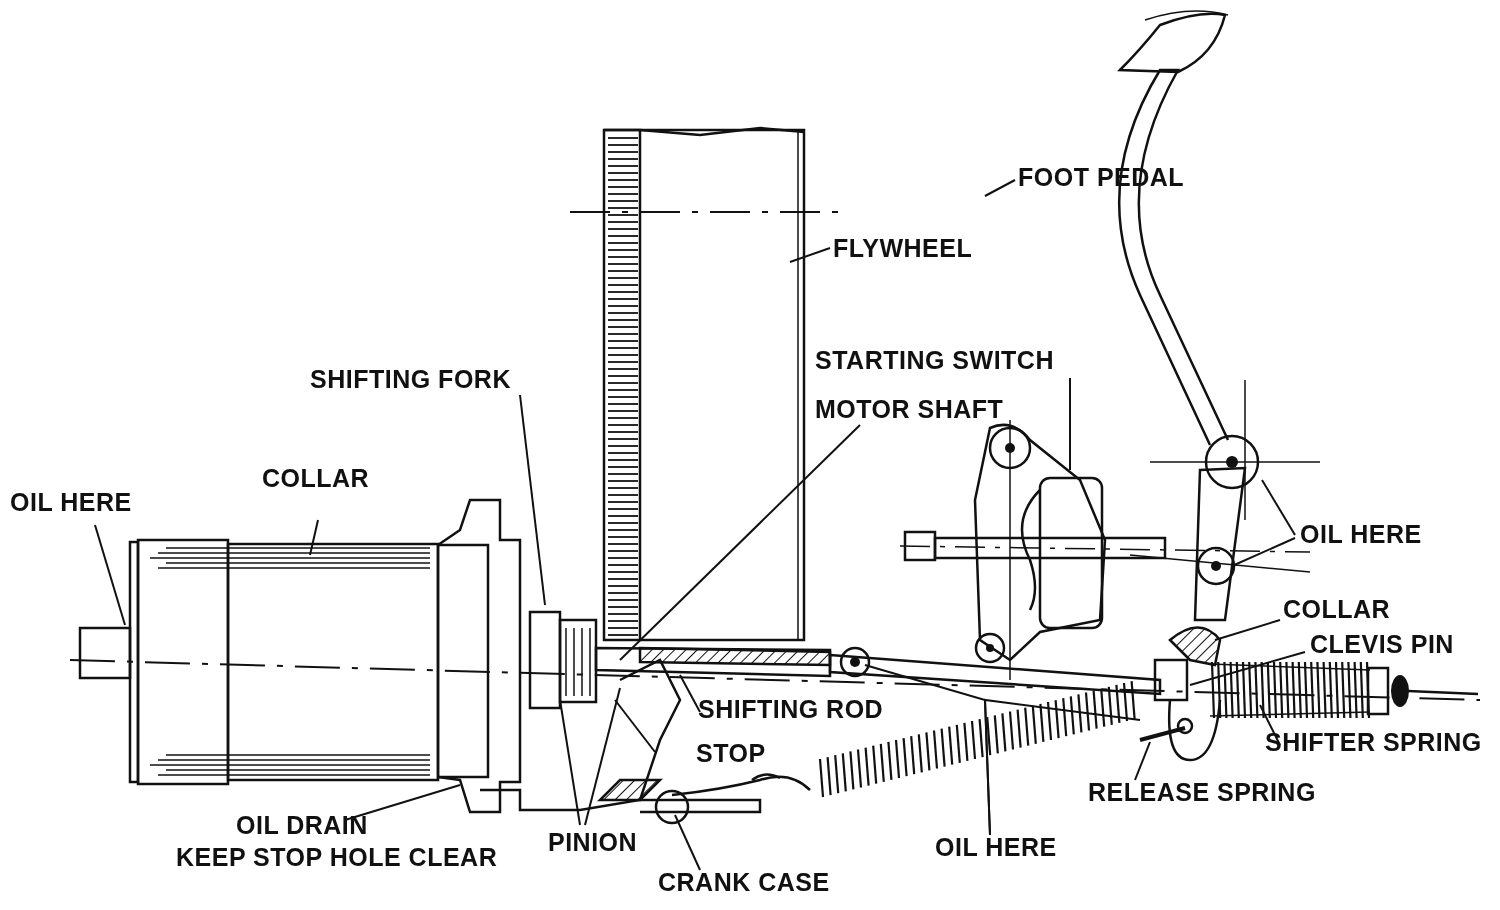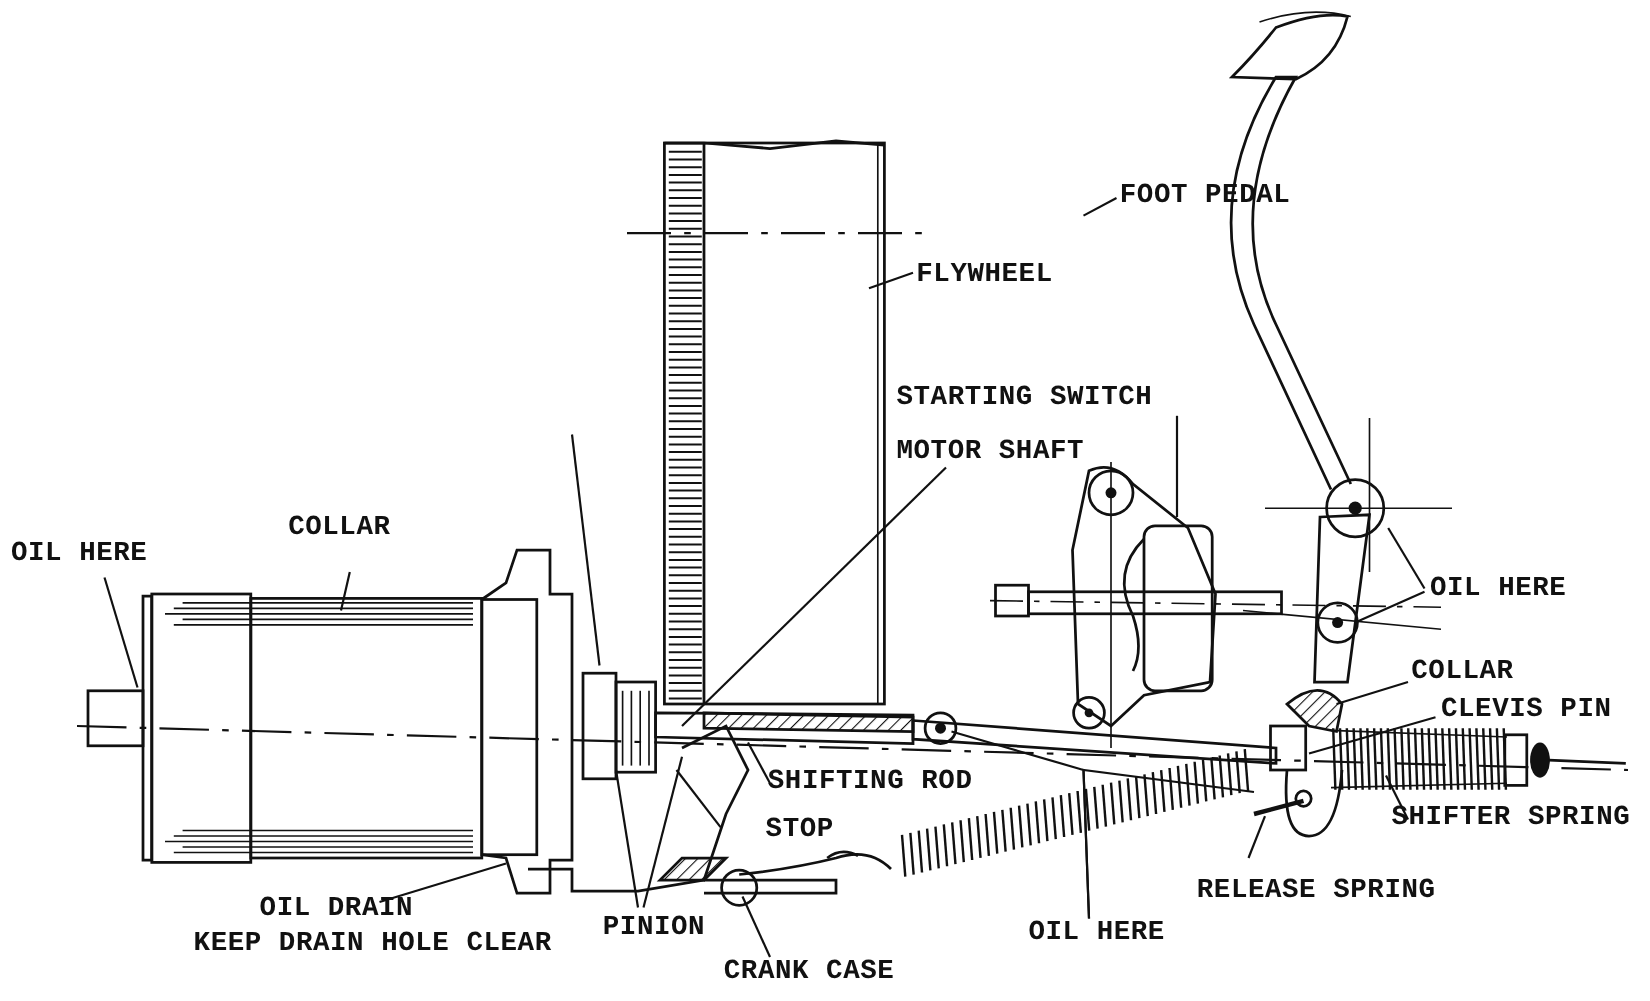--- a/index.html
+++ b/index.html
@@ -1,19 +1,19 @@
 <!DOCTYPE html>
 <html><head>
 <meta charset="utf-8">
 <style>
   html, body { margin:0; padding:0; background:#ffffff; }
   body { width:1500px; height:910px; overflow:hidden; position:relative; font-family:"DejaVu Sans", sans-serif; }
   #stage { position:absolute; left:0; top:0; width:1500px; height:910px; }
   svg { position:absolute; left:0; top:0; }
-  .lbl { position:absolute; font-family:Liberation Mono, monospace; font-weight:bold; color:#111; font-size:25px; letter-spacing:0.5px; white-space:nowrap; line-height:1; }
+  .lbl { position:absolute; font-family:Liberation Sans, sans-serif; font-weight:bold; color:#111; font-size:25px; letter-spacing:0.5px; white-space:nowrap; line-height:1; }
   .caption { position:absolute; left:30px; top:208px; font-family:"DejaVu Sans", sans-serif; font-weight:bold; font-size:23px; line-height:36px; color:#111; white-space:pre; letter-spacing:0.2px; }
   .stroke { stroke:#111; fill:none; stroke-width:2.5; }
   .thick { stroke:#111; fill:none; stroke-width:4; }
   .thin { stroke:#111; fill:none; stroke-width:1.5; }
   .hatch { fill:url(#hatch); stroke:#111; stroke-width:2.5; }
 </style>
 </head>
 <body>
 
 <div id="stage">
@@ -298,27 +298,28 @@
     <path d="M990 835 L985 700 L1140 720"></path>
     <path d="M700 870 L675 815"></path>
   </g>
 </svg>
 
 
 <div class="lbl" style="left:1018px;top:165px;">FOOT PEDAL</div>
 <div class="lbl" style="left:833px;top:236px;">FLYWHEEL</div>
 <div class="lbl" style="left:815px;top:348px;">STARTING  SWITCH</div>
 <div class="lbl" style="left:815px;top:397px;">MOTOR SHAFT</div>
+<div class="lbl" style="left:310px;top:367px;">SHIFTING  FORK</div>
 <div class="lbl" style="left:262px;top:466px;">COLLAR</div>
 <div class="lbl" style="left:10px;top:490px;">OIL HERE</div>
 <div class="lbl" style="left:1300px;top:522px;">OIL HERE</div>
 <div class="lbl" style="left:1283px;top:597px;">COLLAR</div>
 <div class="lbl" style="left:1310px;top:632px;">CLEVIS PIN</div>
 <div class="lbl" style="left:698px;top:697px;">SHIFTING ROD</div>
 <div class="lbl" style="left:696px;top:741px;">STOP</div>
 <div class="lbl" style="left:1265px;top:730px;">SHIFTER SPRING</div>
-<div class="lbl" style="left:1088px;top:780px;margin-top:16px;">RELEASE SPRING</div>
+<div class="lbl" style="left:1088px;top:780px;">RELEASE SPRING</div>
 <div class="lbl" style="left:236px;top:813px;">OIL DRAIN</div>
-<div class="lbl" style="left:176px;top:845px;">KEEP DRAIN HOLE CLEAR</div>
+<div class="lbl" style="left:176px;top:845px;">KEEP STOP HOLE CLEAR</div>
 <div class="lbl" style="left:548px;top:830px;">PINION</div>
 <div class="lbl" style="left:935px;top:835px;">OIL HERE</div>
 <div class="lbl" style="left:658px;top:870px;">CRANK CASE</div>
 </div>
 
 </body></html>

